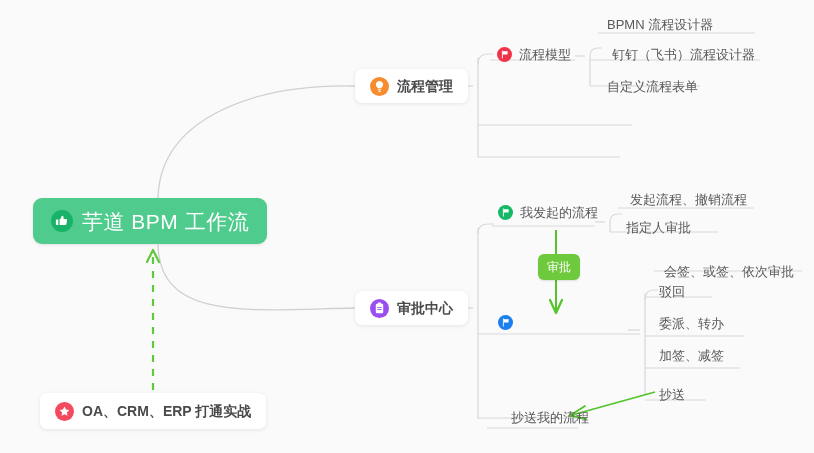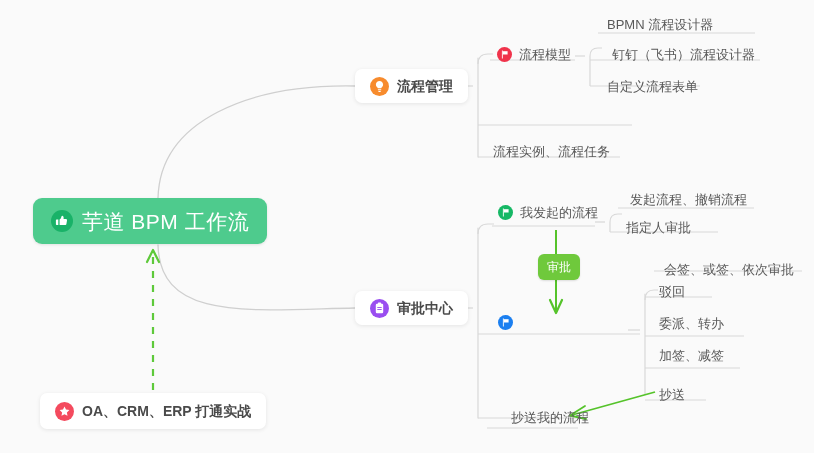--- a/index.html
+++ b/index.html
@@ -215,23 +215,20 @@
 
   <div class="node leaf" style="left:606px; top:41px;">
     <span class="label">钉钉（飞书）流程设计器</span>
   </div>
 
   <div class="node leaf" style="left:601px; top:73px;">
     <span class="label">自定义流程表单</span>
   </div>
 
 
-  <div class="node leaf" style="left:487px; top:138px;">
-    <span class="label">流程实例、流程任务</span>
-  </div>
 
   <div class="node card" style="left:355px; top:291px;">
     <span class="icon icon-md">
       <svg viewBox="0 0 19 19" width="19" height="19" aria-hidden="true">
         <circle cx="9.5" cy="9.5" r="9.5" fill="#9a4ef0"></circle>
         <rect x="5.8" y="4.8" width="7.4" height="9.4" rx="1.2" fill="#ffffff"></rect>
         <rect x="7.8" y="3.6" width="3.4" height="2.2" rx="0.9" fill="#ffffff"></rect>
         <rect x="7.3" y="8.0" width="4.4" height="0.9" fill="#9a4ef0"></rect>
         <rect x="7.3" y="10.1" width="4.4" height="0.9" fill="#9a4ef0"></rect>
       </svg>
@@ -265,21 +262,21 @@
   <div class="node leaf flagged" style="left:494px; top:309px;">
     <span class="icon icon-sm">
       <svg viewBox="0 0 15 15" width="15" height="15" aria-hidden="true">
         <circle cx="7.5" cy="7.5" r="7.5" fill="#1b7ff0"></circle>
         <path fill="#ffffff" d="M4.9 3.6h.9v7.8h-.9z"></path>
         <path fill="#ffffff" d="M5.8 4.2h4.8v3.3H5.8z"></path>
       </svg>
     </span>
   </div>
 
-  <div class="node leaf" style="left:658px; top:249px;align-items:flex-end;">
+  <div class="node leaf" style="left:658px; top:258px;">
     <span class="label">会签、或签、依次审批</span>
   </div>
 
   <div class="node leaf" style="left:653px; top:278px;">
     <span class="label">驳回</span>
   </div>
 
   <div class="node leaf" style="left:653px; top:310px;">
     <span class="label">委派、转办</span>
   </div>

